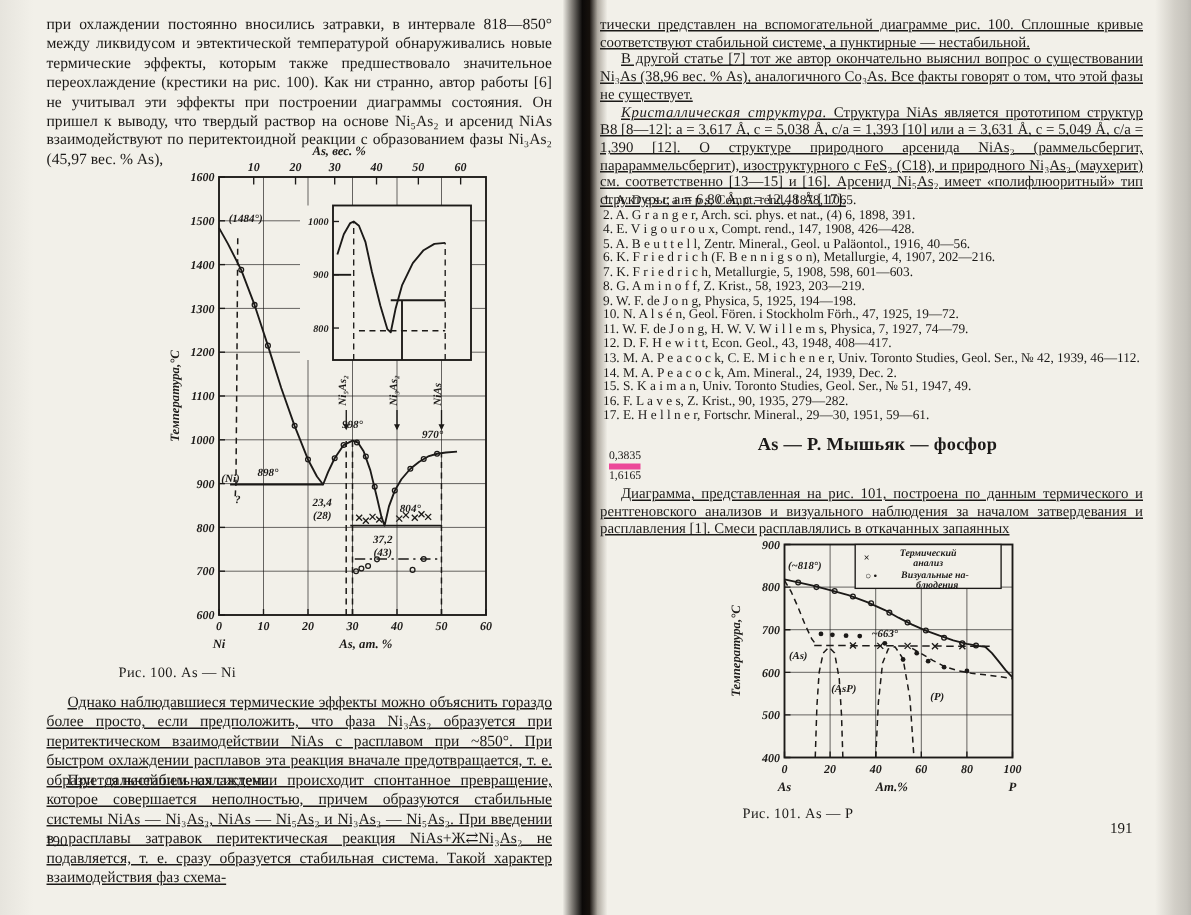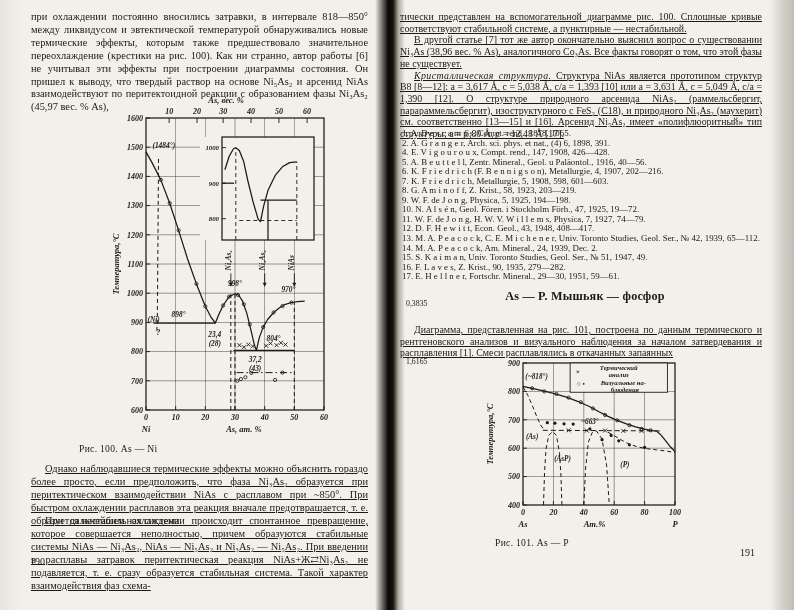--- a/index.html
+++ b/index.html
@@ -12,21 +12,21 @@
   .body-text{font-size:10.4px;line-height:12.9px;text-align:justify;}
   .body-text-r{font-size:9.9px;line-height:11.7px;text-align:justify;}
   .body-text p, .body-text-r p{margin:0;text-decoration:underline;}
   .indent{text-indent:14px;}
   .refs{font-size:8.9px;line-height:9.55px;list-style:none;margin:0;padding:0 0 0 16px;}
   .refs li{padding-left:0;text-indent:-14px;}
   .caption{font-size:9.6px;letter-spacing:.3px;}
   .pagenum{font-size:10px;}
   .section-heading{font-weight:bold;font-size:12.2px;text-align:center;letter-spacing:.2px;}
   .frac{font-size:7.8px;line-height:8.6px;text-align:center;display:inline-block;}
-  .frac .den{border-top:1px solid #ec4899;display:block;margin-top:48px;}
+  .frac .den{border-top:4px solid #ec4899;display:block;}
   .gutter{
     left:375px;top:0;width:30px;height:610px;
     background:linear-gradient(90deg,rgba(25,20,16,0) 0%,rgba(28,23,18,.5) 20%,#0b0908 44%,#16110d 60%,rgba(95,86,74,.45) 78%,rgba(242,240,233,0) 100%);
   }
   .edge-right{
     left:770px;top:0;width:24px;height:610px;
     background:linear-gradient(90deg,rgba(190,186,178,0) 0%,rgba(150,145,136,.35) 55%,#c6c3bc 88%,#bdbab3 100%);
   }
   .edge-left{
     left:0;top:0;width:22px;height:610px;
@@ -223,21 +223,21 @@
     <li>2. A. G r a n g e r, Arch. sci. phys. et nat., (4) 6, 1898, 391.</li>
     <li>4. E. V i g o u r o u x, Compt. rend., 147, 1908, 426—428.</li>
     <li>5. A. B e u t t e l l, Zentr. Mineral., Geol. u Paläontol., 1916, 40—56.</li>
     <li>6. K. F r i e d r i c h (F. B e n n i g s o n), Metallurgie, 4, 1907, 202—216.</li>
     <li>7. K. F r i e d r i c h, Metallurgie, 5, 1908, 598, 601—603.</li>
     <li>8. G. A m i n o f f, Z. Krist., 58, 1923, 203—219.</li>
     <li>9. W. F. de J o n g, Physica, 5, 1925, 194—198.</li>
     <li>10. N. A l s é n, Geol. Fören. i Stockholm Förh., 47, 1925, 19—72.</li>
     <li>11. W. F. de J o n g, H. W. V. W i l l e m s, Physica, 7, 1927, 74—79.</li>
     <li>12. D. F. H e w i t t, Econ. Geol., 43, 1948, 408—417.</li>
-    <li>13. M. A. P e a c o c k, C. E. M i c h e n e r, Univ. Toronto Studies, Geol. Ser., № 42, 1939, 65—112.</li>
+    <li>13. M. A. P e a c o c k, C. E. M i c h e n e r, Univ. Toronto Studies, Geol. Ser., № 42, 1939, 46—112.</li>
     <li>14. M. A. P e a c o c k, Am. Mineral., 24, 1939, Dec. 2.</li>
     <li>15. S. K a i m a n, Univ. Toronto Studies, Geol. Ser., № 51, 1947, 49.</li>
     <li>16. F. L a v e s, Z. Krist., 90, 1935, 279—282.</li>
     <li>17. E. H e l l n e r, Fortschr. Mineral., 29—30, 1951, 59—61.</li>
   </ol>
 
   <div class="abs frac" style="left:6px;top:300px;">
     <span class="num">0,3835</span>
     <span class="den">1,6165</span>
   </div>

